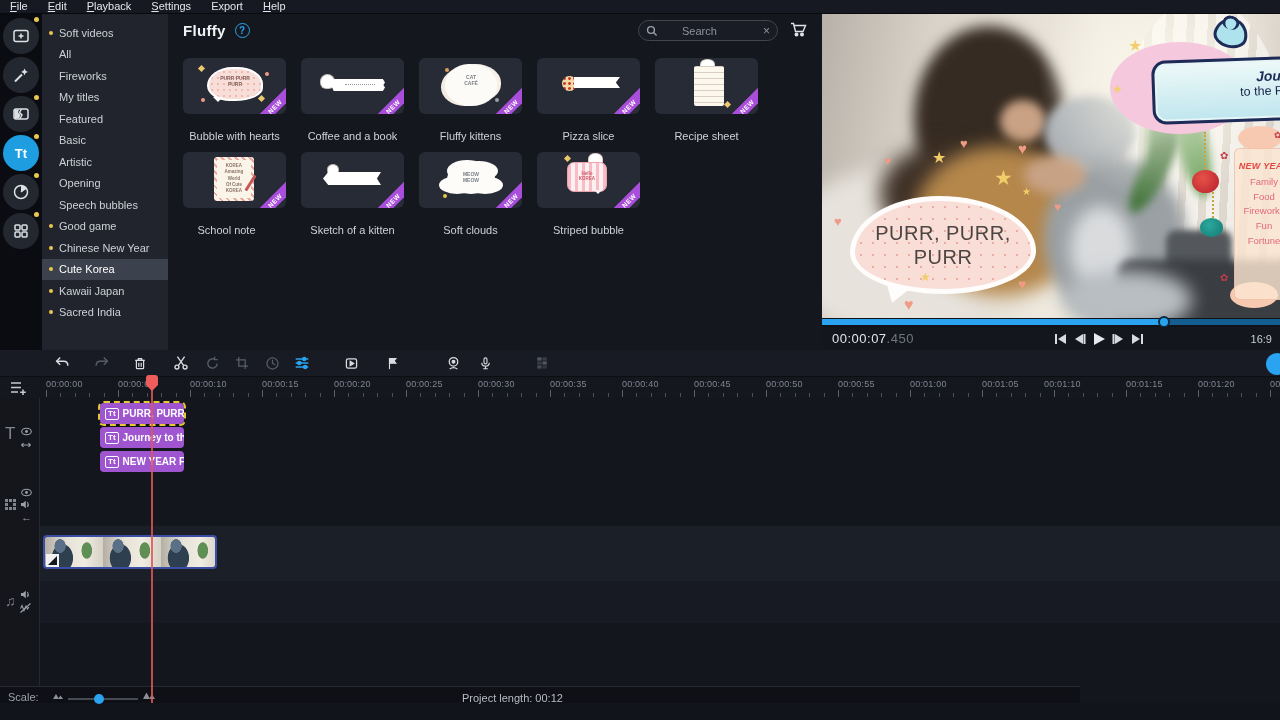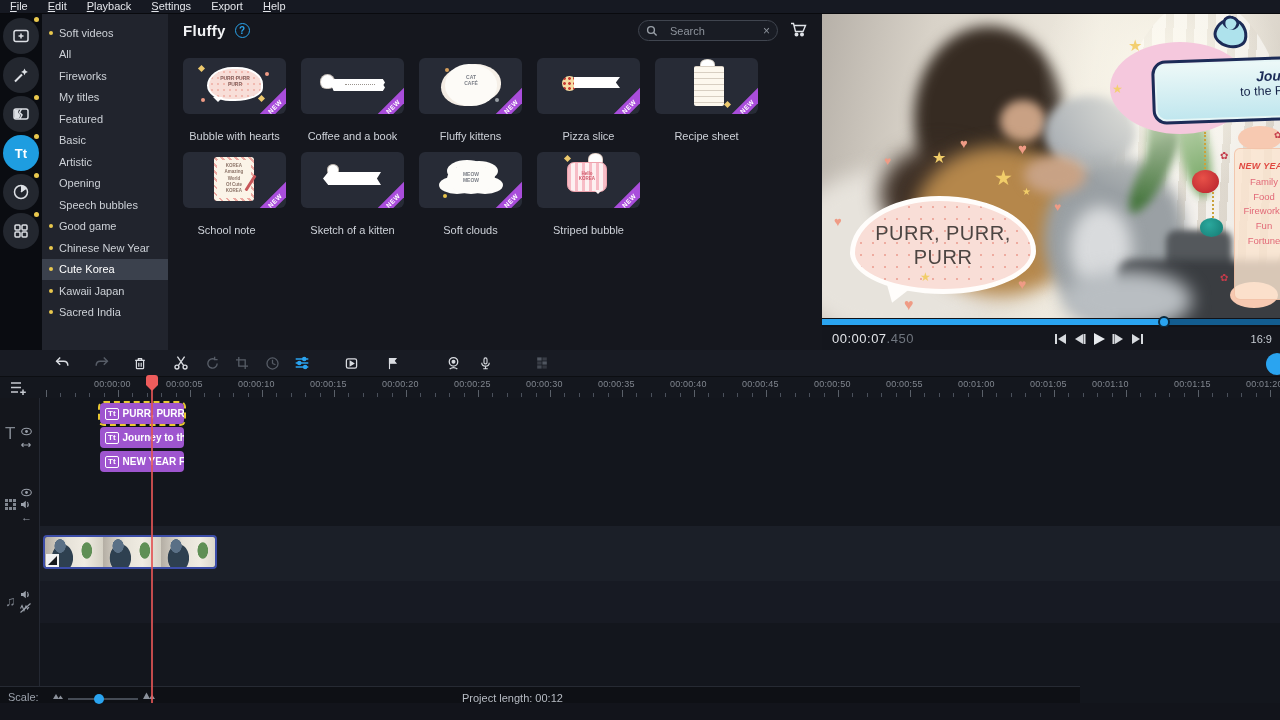--- a/index.html
+++ b/index.html
@@ -30,21 +30,21 @@
 
   
   #panel { position:absolute; left:168px; top:14px; width:654px; height:336px; background:#15171e; z-index:18; }
   #panel-head { position:absolute; left:15px; top:8px; display:flex; align-items:center; }
   #panel-title { font-size:15px; font-weight:bold; color:#f2f3f5; letter-spacing:.3px; }
   #help-bubble { margin-left:9px; width:15px; height:15px; border-radius:50%; border:1.5px solid #2aa3ea;
     color:#2aa3ea; font-size:10px; font-weight:bold; display:flex; align-items:center; justify-content:center; }
   #searchbox { position:absolute; left:470px; top:6px; width:140px; height:21px; border:1px solid #40454f;
     border-radius:11px; background:#191c24; display:flex; align-items:center; padding:0 7px; }
   #searchbox svg { flex:none; }
-  #search-input { flex:1; margin-left:12px; background:transparent; border:none; outline:none;
+  #search-input { flex:1; margin-left:24px; background:transparent; border:none; outline:none;
     color:#aeb3bb; font-size:11px; min-width:0; }
   #search-input::placeholder { color:#8d939c; }
   #search-clear { color:#8d939c; font-size:12px; line-height:1; }
   #cart-btn { position:absolute; left:622px; top:8px; color:#dfe2e7; }
 
   .card { position:absolute; width:103px; height:56px; background:#272b36; border-radius:6px; overflow:hidden; cursor:pointer; }
   .card-label { position:absolute; width:117px; text-align:center; font-size:11px; color:#cdd1d8; }
   .ribbon { position:absolute; right:-17px; bottom:2px; width:56px; height:11px; background:#a94ddb;
     transform:rotate(-45deg); transform-origin:center; text-align:center; font-size:6.5px; font-weight:bold;
     color:#fff; line-height:11px; letter-spacing:.5px; }
@@ -128,21 +128,21 @@
   #aspect { position:absolute; right:8px; font-size:11px; color:#c7ccd3; }
 
   
   #timeline { position:absolute; left:0; top:350px; width:1280px; height:353px; background:#13161d; }
   #tl-toolbar { position:absolute; left:0; top:0; width:1280px; height:27px; background:#181b23; border-bottom:1px solid #0c0e12; }
   .tbi { position:absolute; top:3px; width:20px; height:20px; color:#d9dce1; display:flex; align-items:center; justify-content:center; }
   .tbi.dim { color:#575d67; }
   .tbi.blue { color:#2aa4f0; }
   #help-fab { position:absolute; left:1266px; top:3px; width:22px; height:22px; border-radius:50%; background:#2aa4f0; }
   #ruler { position:absolute; left:0; top:27px; width:1280px; height:21px; background:#14171e; overflow:hidden; }
-  .rlabel { position:absolute; top:2px; font-size:9px; color:#80868f; letter-spacing:.2px; white-space:nowrap;margin-left:48px; }
+  .rlabel { position:absolute; top:2px; font-size:9px; color:#80868f; letter-spacing:.2px; white-space:nowrap; }
   .rtick { position:absolute; bottom:1px; width:1px; height:4px; background:#4a505b; }
   .rtick.major { height:7px; background:#5a6069; }
   #tracks { position:absolute; left:0; top:48px; width:1280px; height:288px; }
   #band-video { position:absolute; left:0; top:128px; width:1280px; height:55px; background:#1b1f28; }
   #band-audio { position:absolute; left:0; top:183px; width:1280px; height:42px; background:#171a23; }
   #hdrcol { position:absolute; left:0; top:0; width:40px; height:288px; background:#14161c; border-right:1px solid #242832; }
   .hicon { position:absolute; color:#9aa0aa; display:flex; }
   .tclip { position:absolute; left:100px; width:84px; height:21px; background:#9e55cf; border-radius:4px;
     display:flex; align-items:center; overflow:hidden; color:#fff; }
   .tclip .tbadge { flex:none; margin:0 4px 0 5px; font-size:8px; font-weight:bold; border:1px solid #fff; border-radius:2px; padding:0 2px; line-height:10px; }

